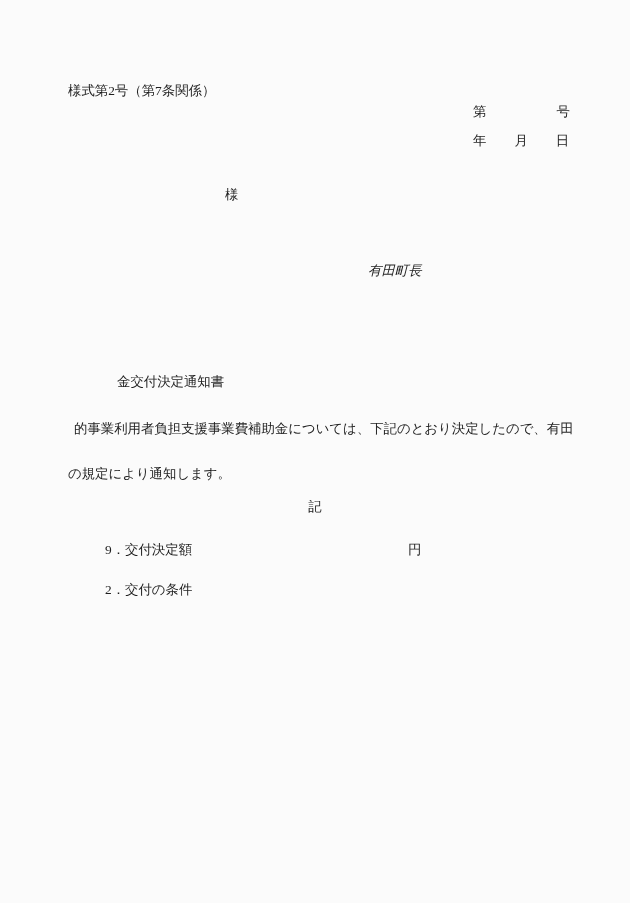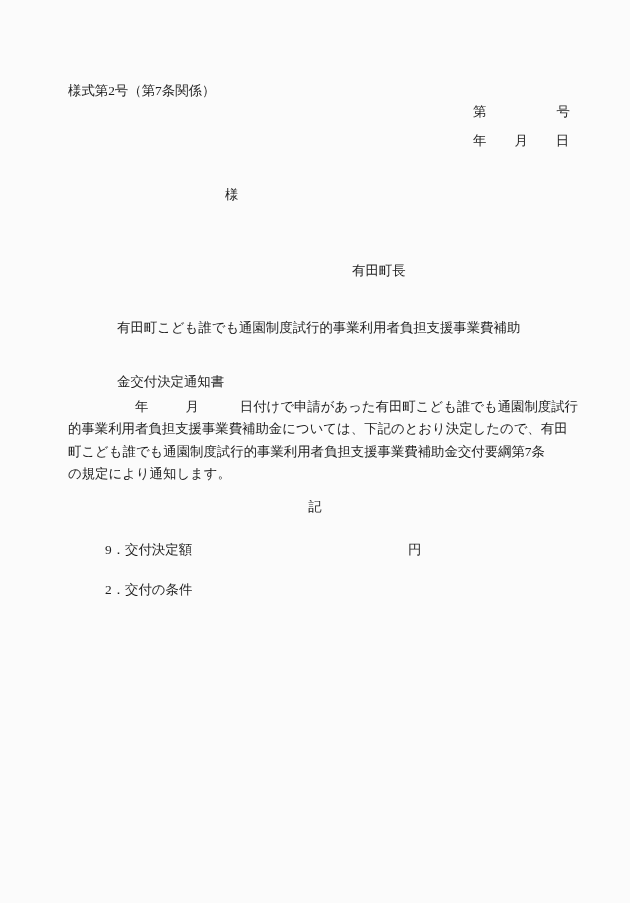--- a/index.html
+++ b/index.html
@@ -31,32 +31,32 @@
   
   .form-number   { left: 68px;  top: 84px; }
   .doc-number    { left: 473px; top: 105px; text-align: center; }
   .doc-number .gap-suffix { display: inline-block; margin-left: 70px; }
   .date-line     { left: 473px; top: 134px; }
   .date-line .gap-month { display: inline-block; margin-left: 28px; }
   .date-line .gap-day   { display: inline-block; margin-left: 28px; }
 
   
   .addressee     { left: 225px; top: 188px; }
-  .sender        { left: 352px; top: 264px; }
+  .sender        { left: 368px; top: 264px; font-style: italic; }
 
   
   .title-line-1  { left: 117px; top: 321px; }
   .title-line-2  { left: 117px; top: 344px; margin-top: 31px; }
 
   
   .body-line-1   { left: 68px;  top: 400px; }
   .body-line-1 .seg-year  { display: inline-block; margin-left: 67px; }
   .body-line-1 .seg-month { display: inline-block; margin-left: 37px; }
   .body-line-1 .seg-rest  { display: inline-block; margin-left: 41px; }
-  .body-line-2   { left: 68px;  top: 422px; text-align: center; }
+  .body-line-2   { left: 74px;  top: 422px; text-align: center; }
   .body-line-3   { left: 68px;  top: 445px; }
   .body-line-4   { left: 68px;  top: 467px; text-align: right; }
 
   
   .record-heading {
     left: 0;
     top: 500px;
     width: 630px;
     text-align: center;
     white-space: nowrap;
@@ -82,28 +82,23 @@
   </div>
 
   <div class="t date-line">
     <span>年</span><span class="gap-month">月</span><span class="gap-day">日</span>
   </div>
 
   <div class="t addressee">様</div>
 
   <div class="t sender">有田町長</div>
 
-  <div class="t title-line-1">有田町こども誰でも通園制度試行的事業利用者負担支援事業費補助</div>
   <div class="t title-line-2">金交付決定通知書</div>
 
-  <div class="t body-line-1">
-    <span class="seg-year">年</span><span class="seg-month">月</span><span class="seg-rest">日付けで申請があった有田町こども誰でも通園制度試行</span>
-  </div>
   <div class="t body-line-2">的事業利用者負担支援事業費補助金については、下記のとおり決定したので、有田</div>
-  <div class="t body-line-3">町こども誰でも通園制度試行的事業利用者負担支援事業費補助金交付要綱第7条</div>
   <div class="t body-line-4">の規定により通知します。</div>
 
   <div class="record-heading">記</div>
 
   <div class="t item-1-label">9．交付決定額</div>
   <div class="t item-1-unit">円</div>
 
   <div class="t item-2-label">2．交付の条件</div>
 
 </div>

